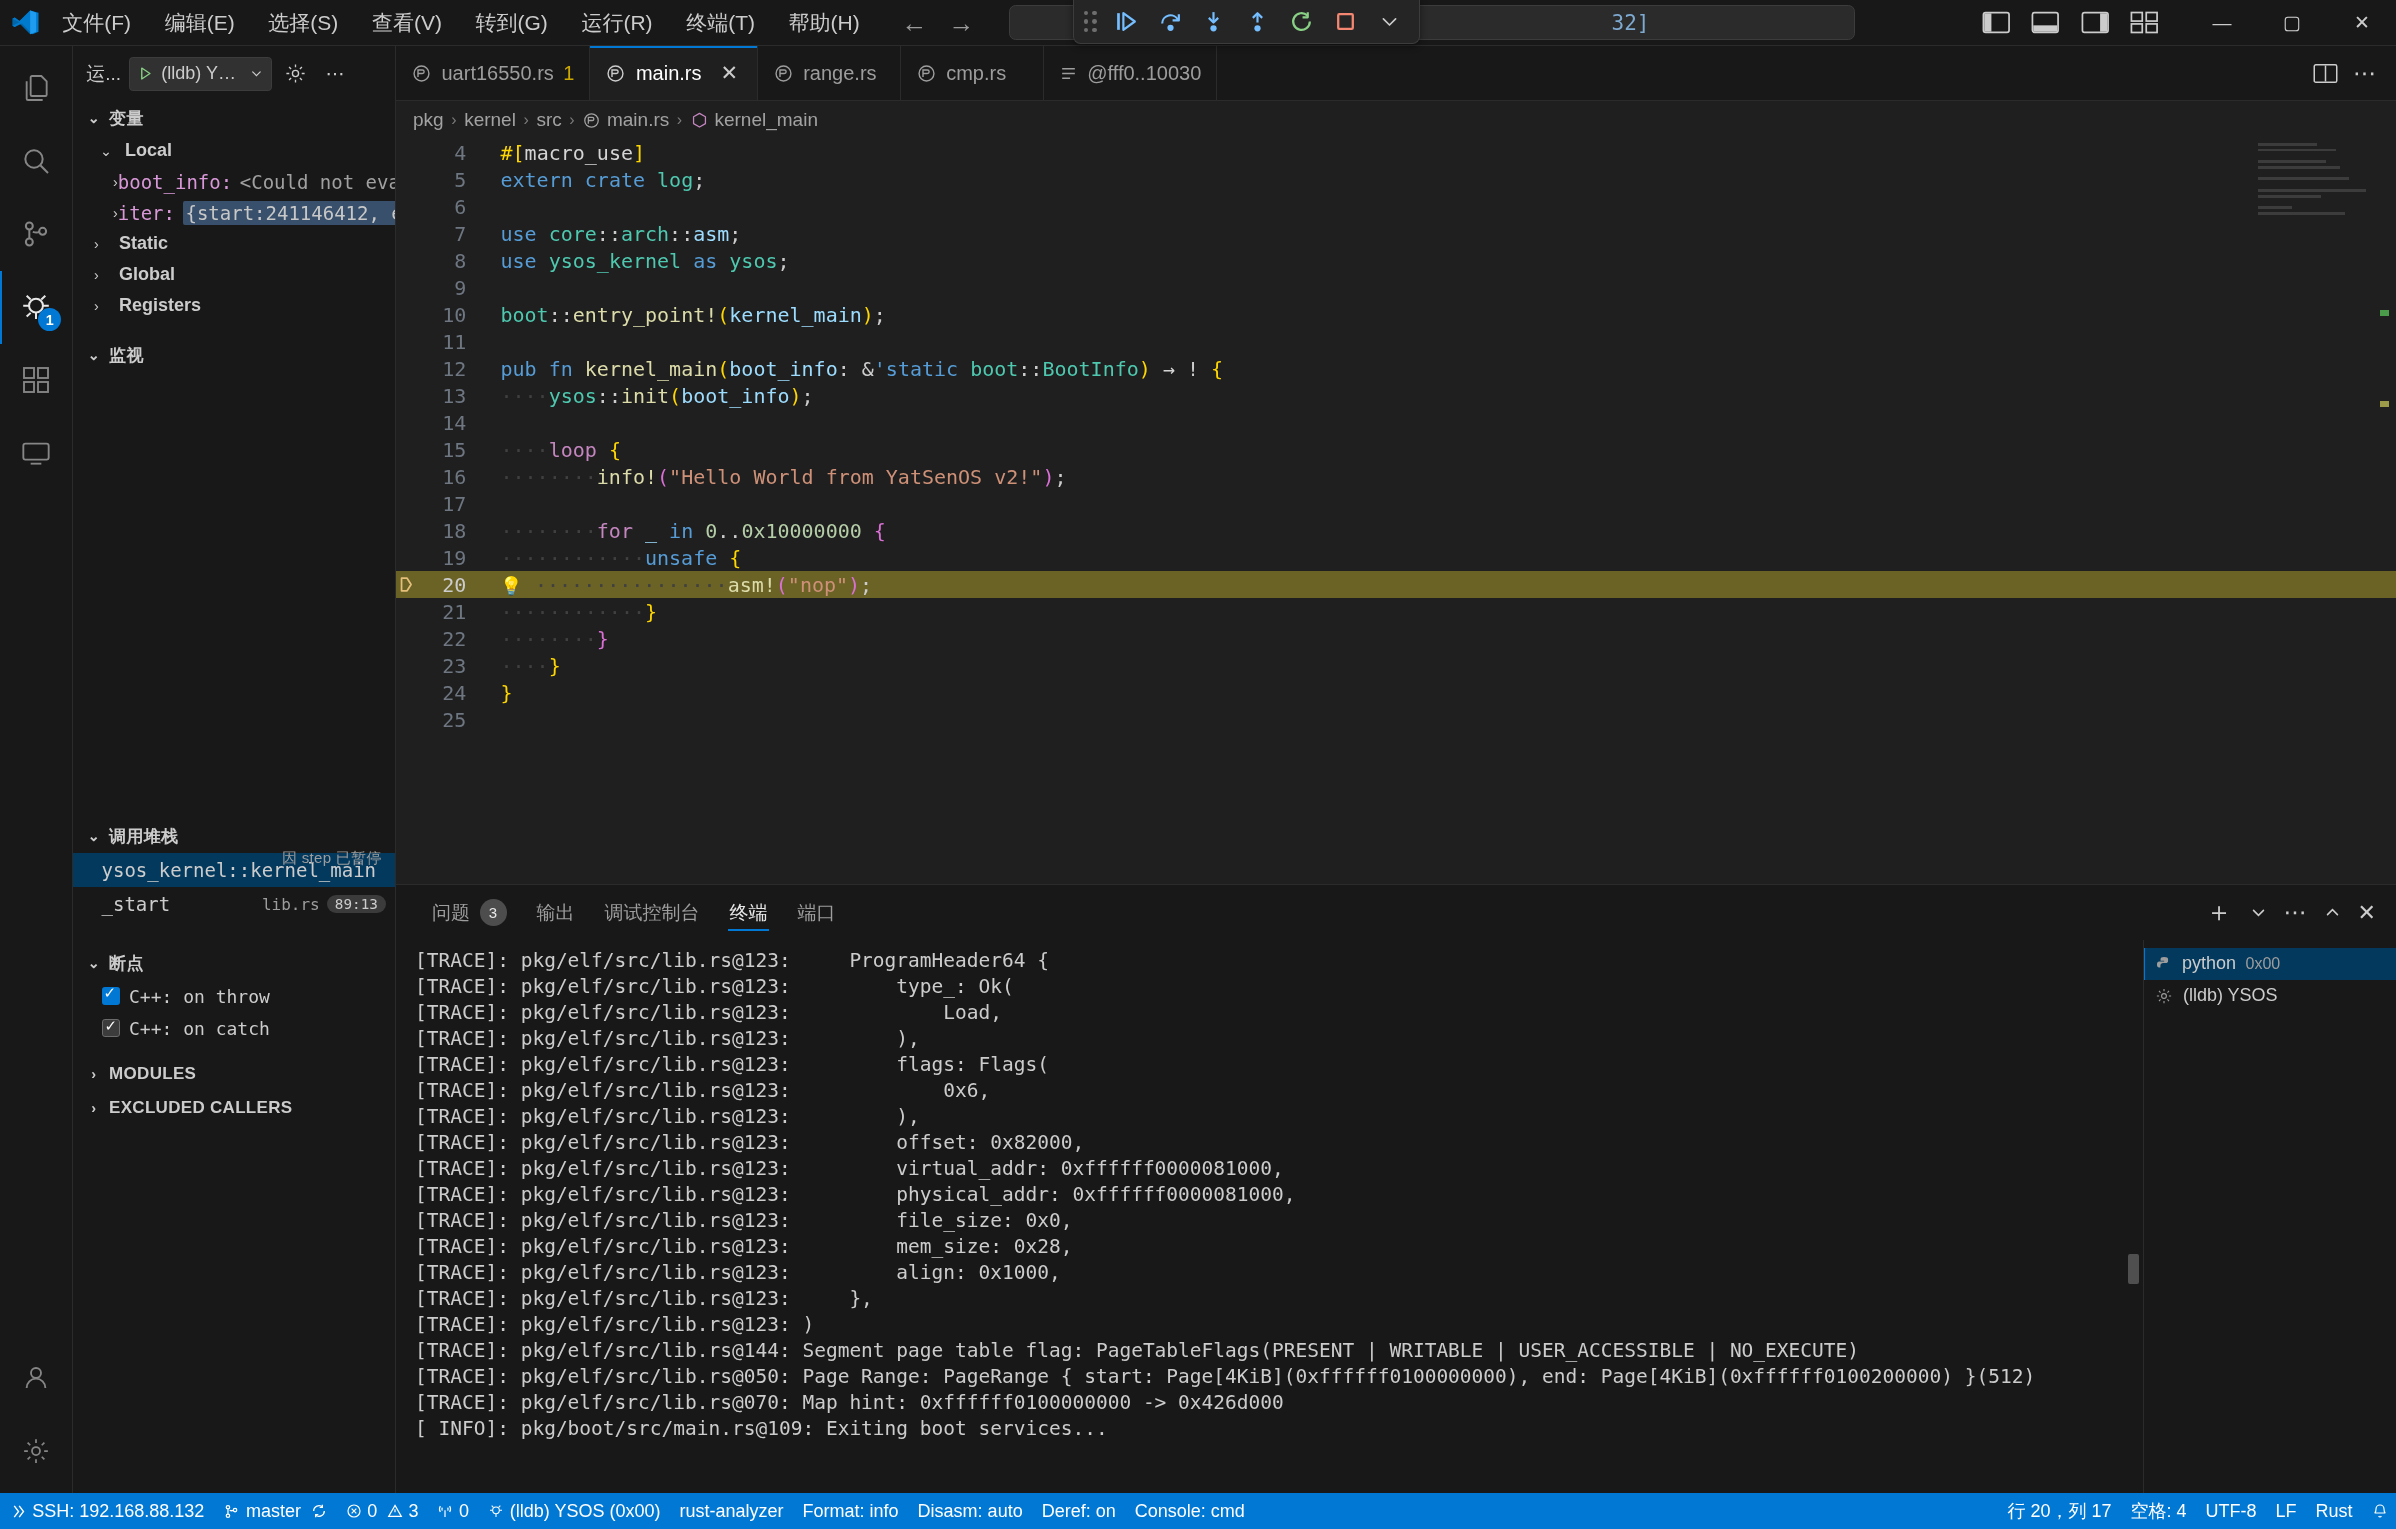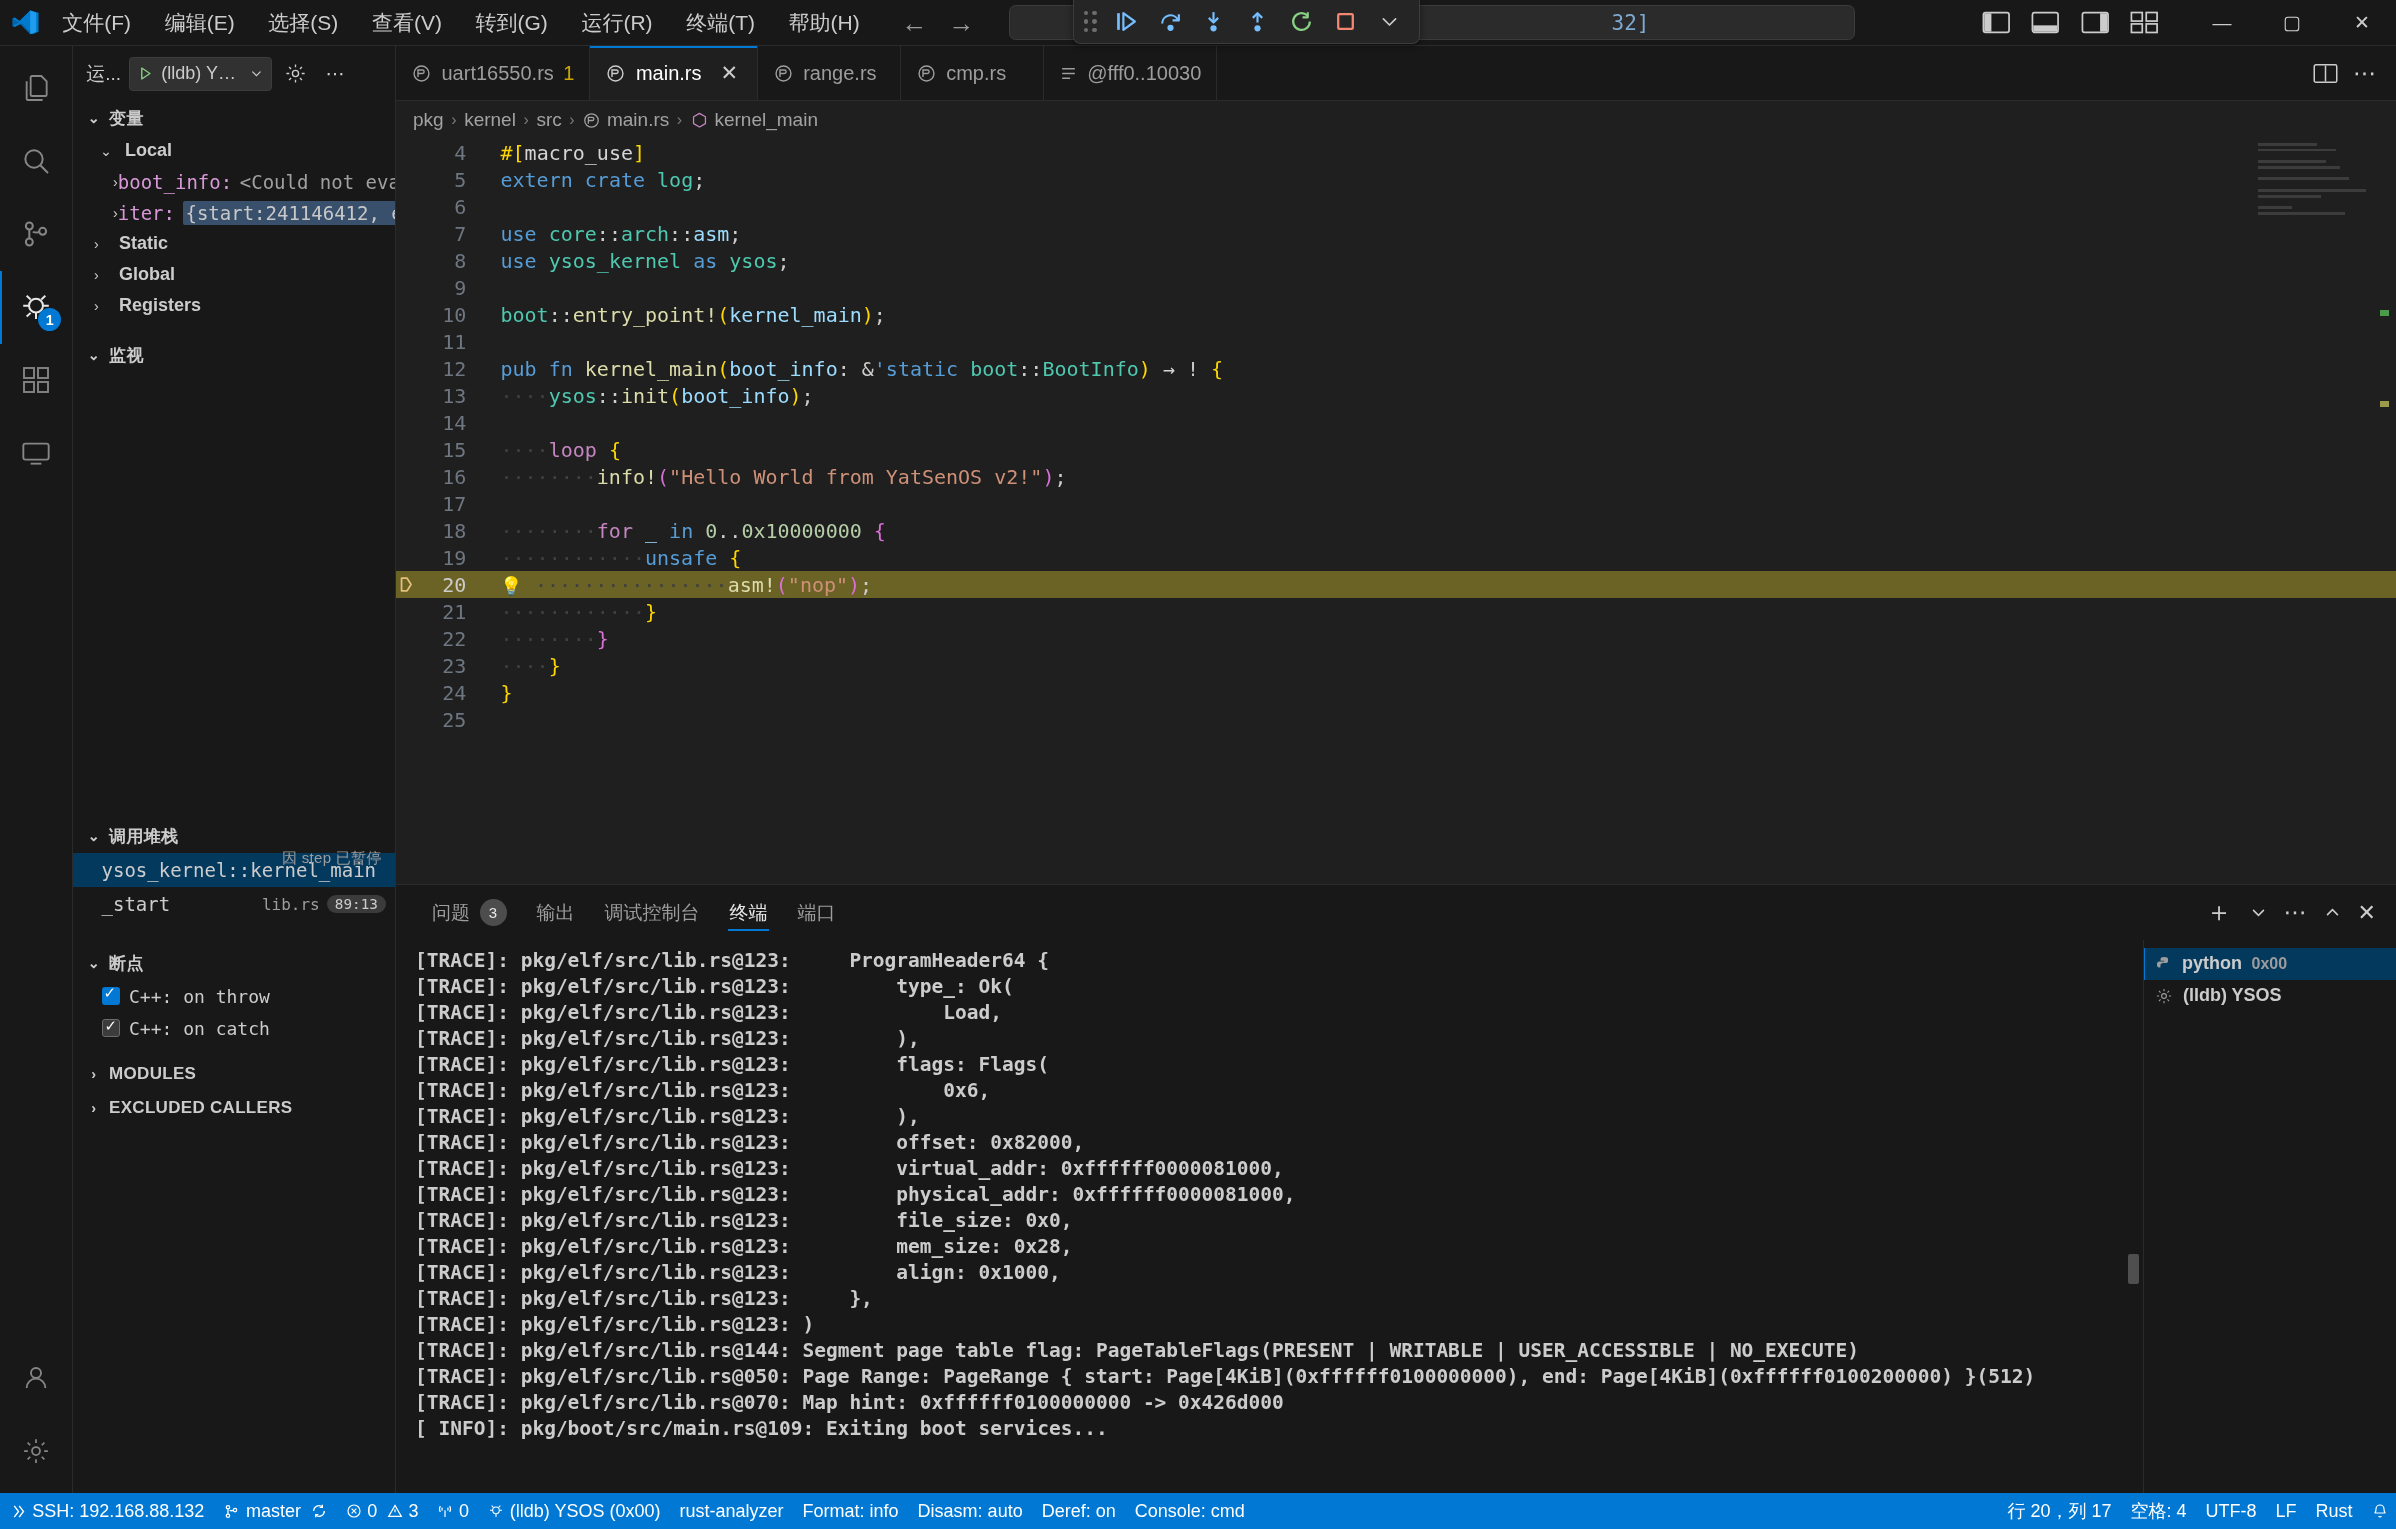--- a/index.html
+++ b/index.html
@@ -180,21 +180,21 @@
   #panel-head { height:55px; display:flex; align-items:center; padding-left:21px; }
   .ptab { padding:0 15px; height:55px; display:flex; align-items:center; gap:9.5px;
       font-size:19px; color:#9d9d9d; position:relative; }
   .ptab.active { color:#e7e7e7; }
   .ptab.active::after { content:""; position:absolute; left:13.3px; right:13.3px; bottom:9.5px;
       height:1.9px; background:#0078d4; }
   .ptab .cnt { background:#4d4d4d; color:#e7e7e7; border-radius:13.3px; min-width:27px; height:27px;
       display:flex; align-items:center; justify-content:center; font-size:15px; }
   #panel-actions { margin-left:auto; display:flex; align-items:center; gap:17px; padding-right:21px;
       color:#cccccc; }
-  #panel-body { flex:1; display:flex; min-height:0;font-weight:bold; }
+  #panel-body { flex:1; display:flex; min-height:0; }
   #term-out { flex:1; padding:7.6px 0 0 19px; overflow:hidden; position:relative; }
   .tline { font-family:"DejaVu Sans Mono", monospace; font-size:19.5px; line-height:26px;
       color:#cccccc; white-space:pre; }
   #term-sidebar { width:254px; border-left:1px solid #2b2b2b; padding-top:7.6px; flex:none; }
   .tsb-row { height:32px; display:flex; align-items:center; gap:9.5px; padding-left:11.4px;
       font-size:18px; color:#cccccc; }
   .tsb-row.sel { background:#04395e; border-left:1.9px solid #0078d4; padding-left:9.5px; }
   .tsb-row .hex { color:#9d9d9d; font-size:16px; }
   #term-scrollthumb { position:absolute; right:3.8px; top:314px; width:11.4px; height:30px;
       background:#4f4f4f; border-radius:1.9px; }

